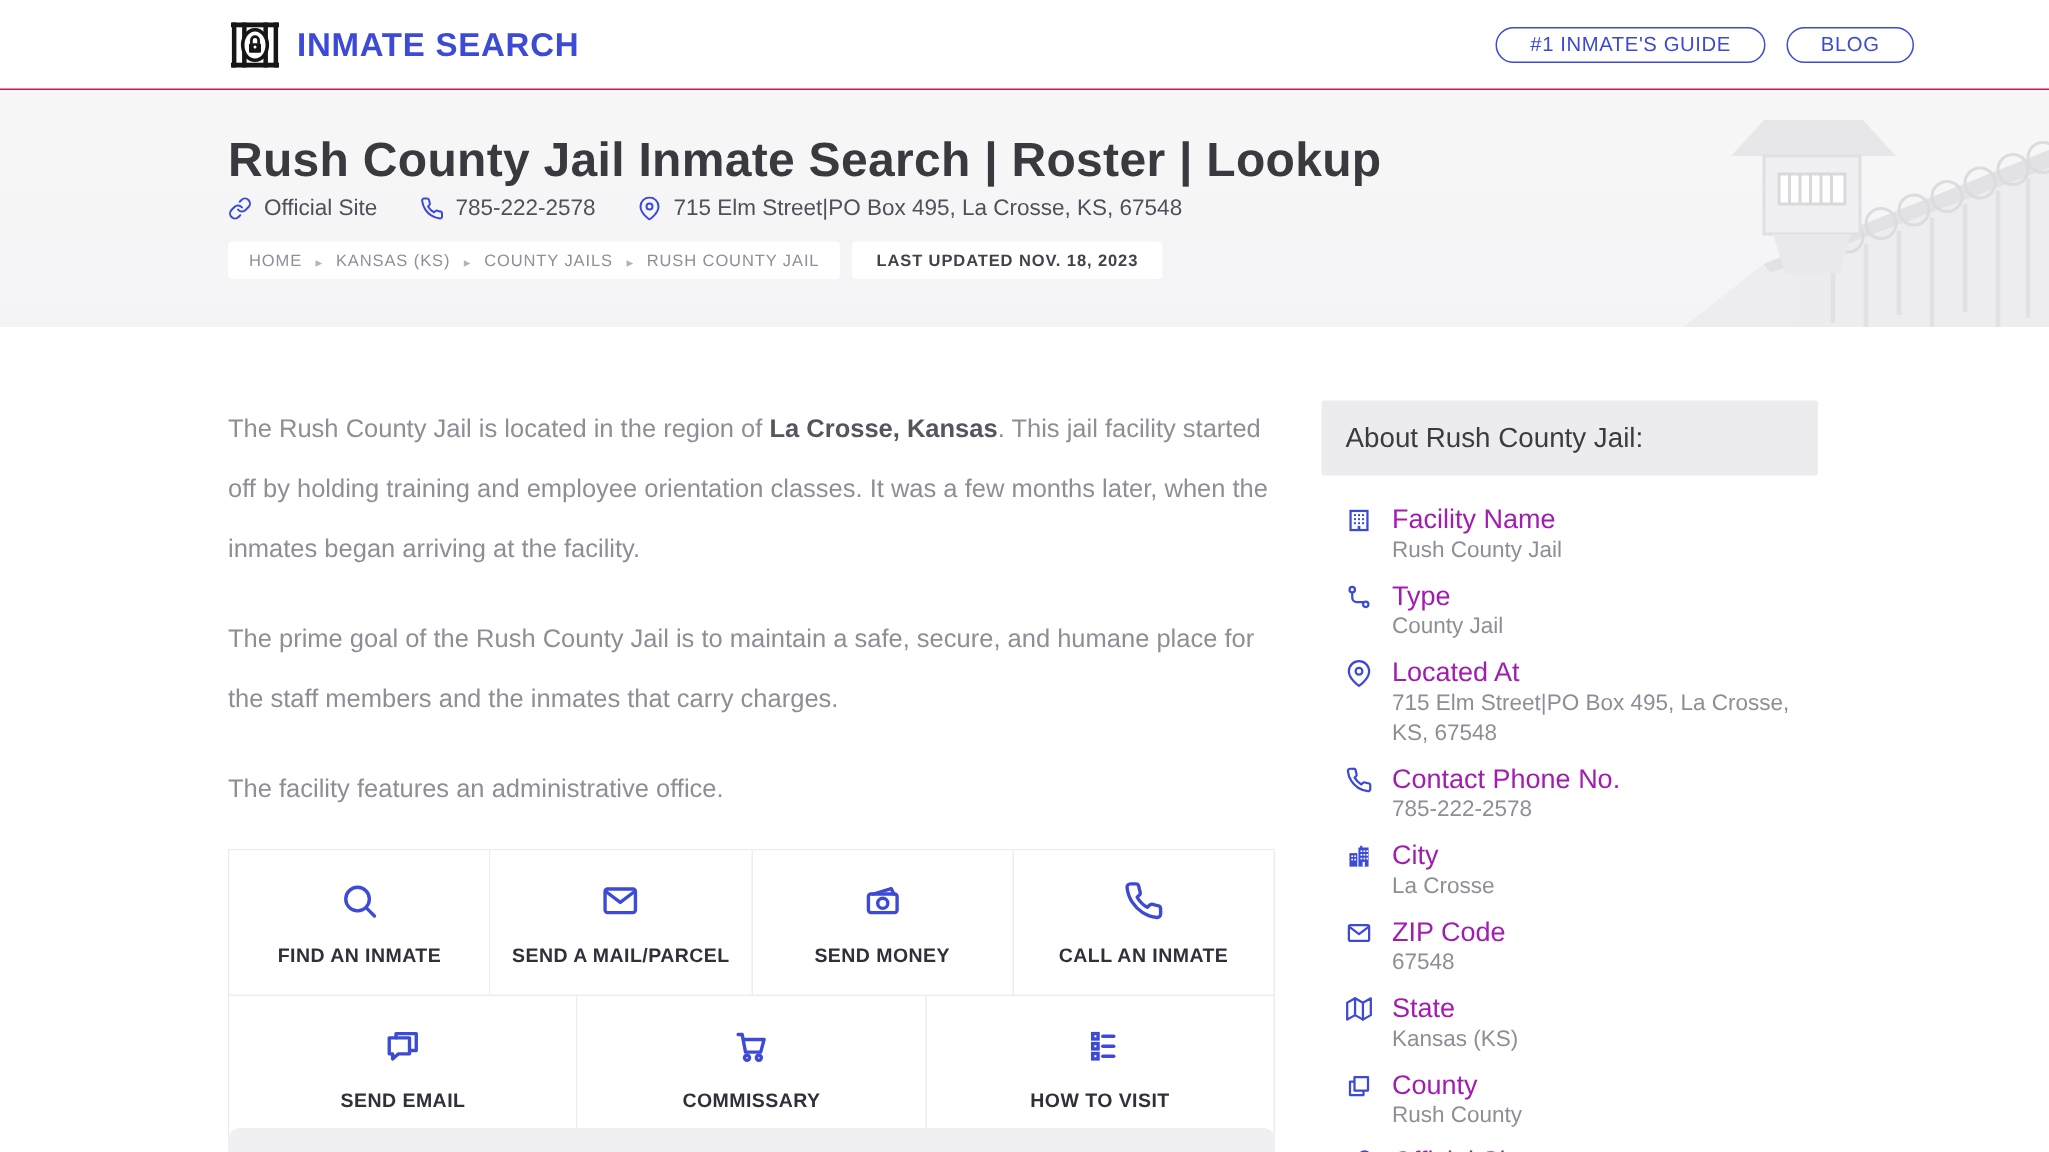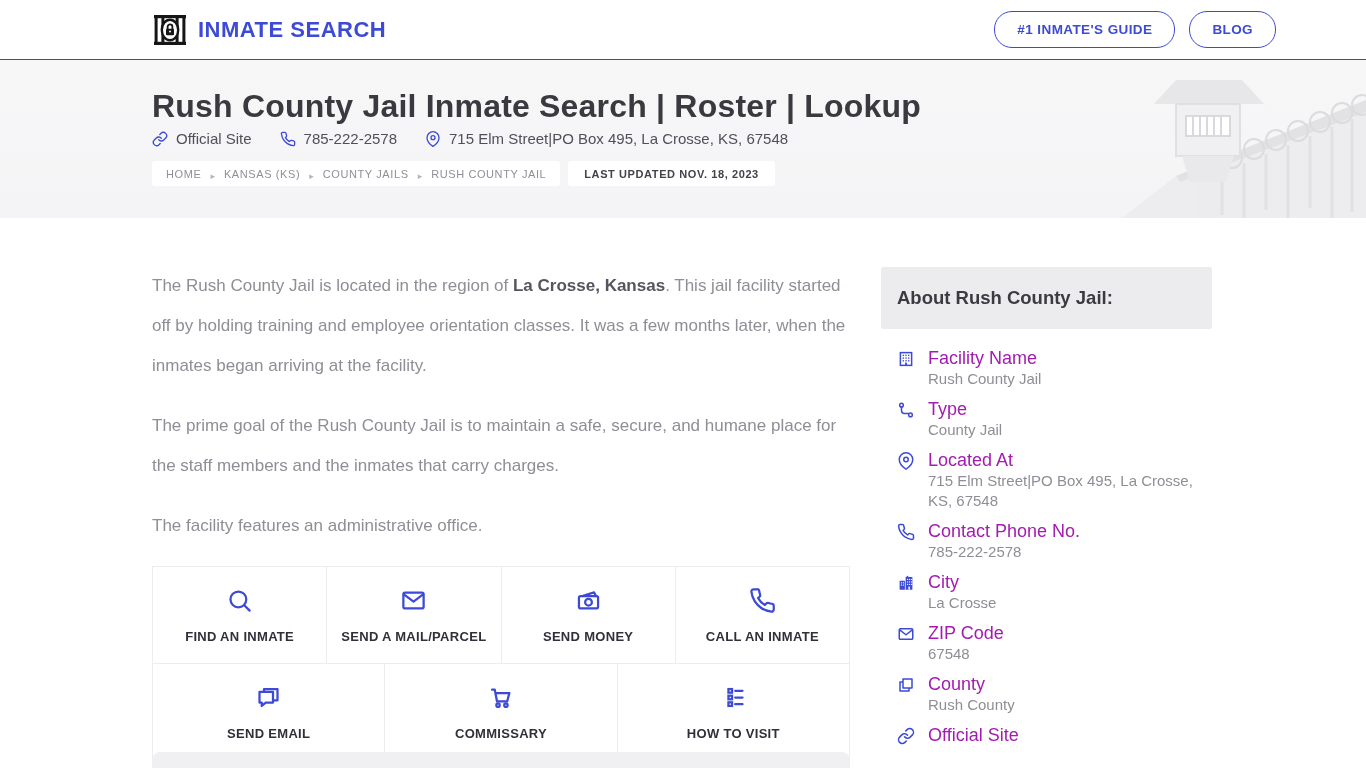--- a/index.html
+++ b/index.html
@@ -14,23 +14,23 @@
     position:absolute; top:0; left:0; width:1366px; height:60px;
     background:#ffffff; border-bottom:1px solid #be185d;
     display:flex; align-items:center; justify-content:space-between;
     padding:0 152px; z-index:5;
   }
   .brand { display:flex; align-items:center; gap:10px; cursor:pointer; }
   .logo-icon svg { display:block; }
   .logo-text { font-size:22px; font-weight:700; color:#3c4ad6; letter-spacing:.5px; }
   .header-actions { display:flex; gap:14px; margin-right:-62px; }
   .pill {
-    display:inline-flex; align-items:center; height:37px; padding:0 22px;
+    display:inline-flex; align-items:center; height:24px; padding:0 22px;
     border:1.5px solid #3c4ad6; border-radius:18px; color:#3c4ad6;
-    font-size:13.5px; font-weight:700; letter-spacing:.4px; cursor:pointer;
+    font-size:13.5px; font-weight:400; letter-spacing:.4px; cursor:pointer;
     background:#fff; white-space:nowrap;
   }
 
   
   .hero {
     position:absolute; top:60px; left:0; width:1366px; height:158px;
     background:linear-gradient(180deg,#f7f7f8 0%, #f4f4f6 100%);
     overflow:hidden;
   }
   .hero-art { position:absolute; right:0; top:0; height:158px; width:340px; pointer-events:none; }
@@ -73,22 +73,22 @@
   .cell .lbl { font-size:13px; font-weight:600; color:#30303b; letter-spacing:.3px; }
 
   .gray-box {
     position:absolute; left:152px; top:752px; width:698px; height:40px;
     background:#f0f0f2; border-radius:8px 8px 0 0;
   }
 
   
   .sidebar { position:absolute; left:881px; top:267px; width:331px; }
   .sidebar-header {
-    background:#ececee; border-radius:2px; height:62px; display:flex; align-items:center;
-    padding:4px 16px; font-size:18.5px; color:#3b3b42; font-weight:700;
+    background:#ececee; border-radius:2px; height:50px; display:flex; align-items:center;
+    padding:4px 16px; font-size:18.5px; color:#3b3b42; font-weight:400;
   }
   .sidebar-items { padding:19px 0 0 16px; }
   .s-item { display:flex; gap:13px; margin-bottom:10px; align-items:flex-start; }
   .s-item .s-icon { flex:0 0 18px; margin-top:2px; color:#3c4ad6; }
   .s-item .s-icon svg { display:block; }
   .s-label { font-size:18px; font-weight:400; color:#a21caf; line-height:20px; }
   .s-value { font-size:15px; color:#8e8e96; line-height:20px; margin-top:1px; width:266px; }
 </style>
 </head>
 <body>
@@ -391,20 +391,33 @@
           <rect x="3" y="5" width="18" height="14" rx="1.5"></rect>
             <polyline points="3.5,6.5 12,13 20.5,6.5"></polyline>
         </svg>
       </span>
       <div>
         <div class="s-label">ZIP Code</div>
         <div class="s-value">67548</div>
       </div>
     </div>
 
+    <div class="s-item">
+      <span class="s-icon">
+        <svg width="18" height="18" viewBox="0 0 24 24" fill="none" stroke="currentColor" stroke-width="2" stroke-linecap="round" stroke-linejoin="round">
+          <path d="M1.5 6v15l7-4 7 4 7-4V2l-7 4-7-4-7 4z"></path>
+          <line x1="8.5" y1="2.2" x2="8.5" y2="17"></line>
+            <line x1="15.5" y1="6.2" x2="15.5" y2="21"></line>
+        </svg>
+      </span>
+      <div>
+        <div class="s-label">State</div>
+        <div class="s-value">Kansas (KS)</div>
+      </div>
+    </div>
 
     <div class="s-item">
       <span class="s-icon">
         <svg width="18" height="18" viewBox="0 0 24 24" fill="none" stroke="currentColor" stroke-width="2" stroke-linejoin="round">
           <rect x="8" y="4" width="12" height="12"></rect>
           <path d="M16 16v4H4V8h4"></path>
         </svg>
       </span>
       <div>
         <div class="s-label">County</div>

